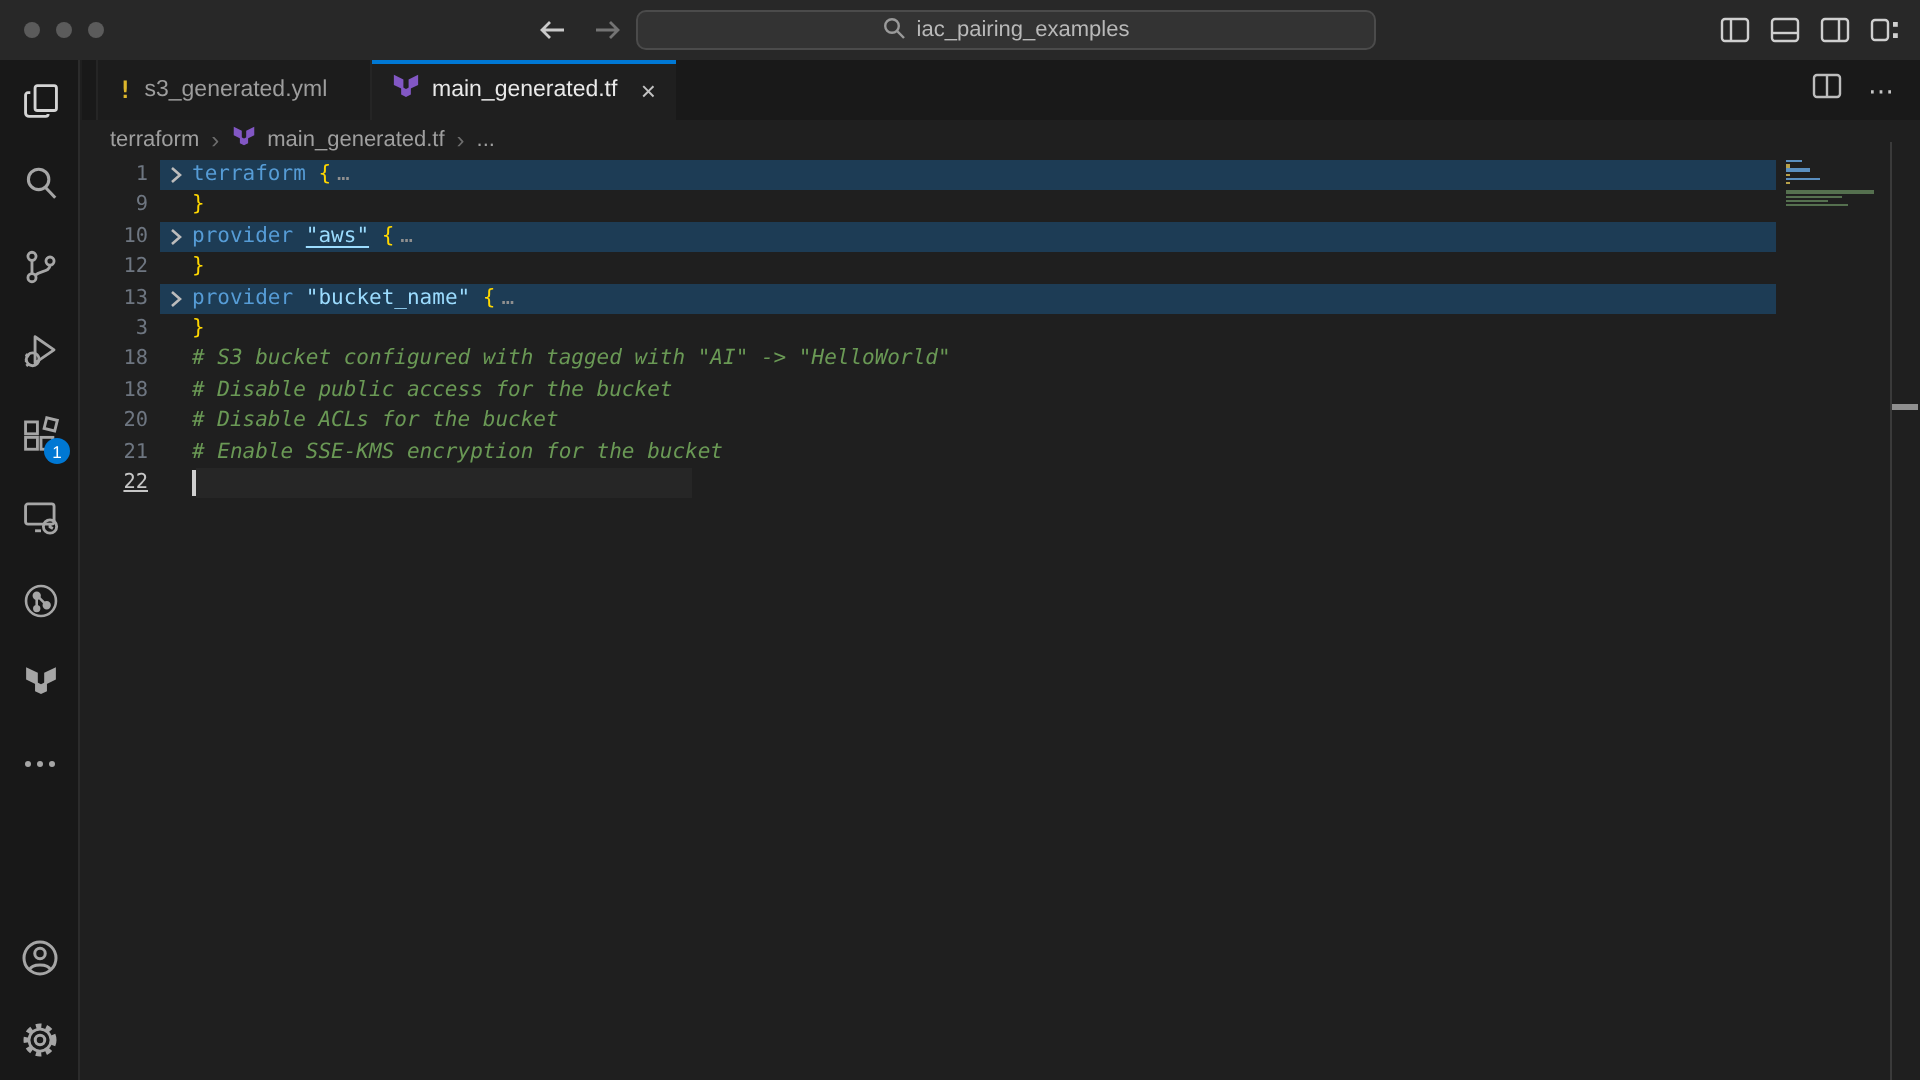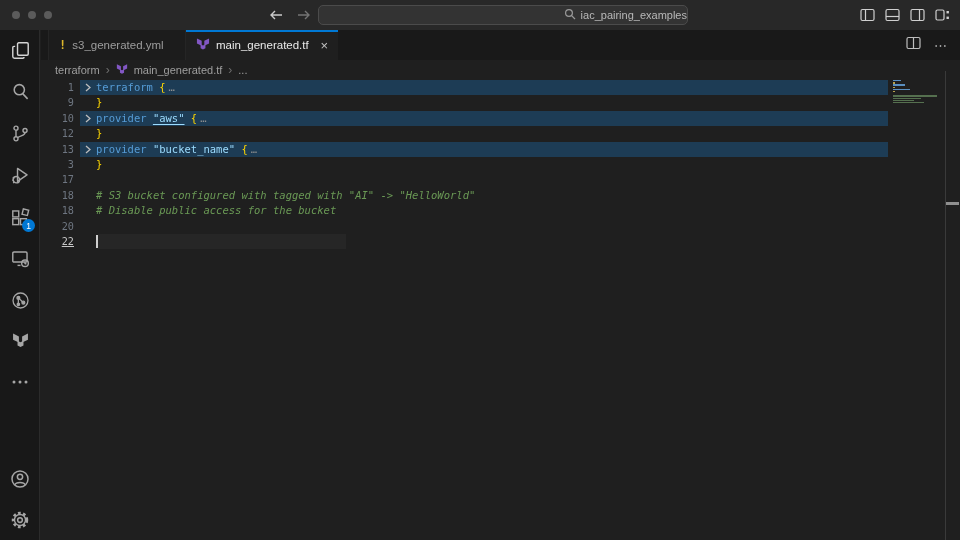--- a/index.html
+++ b/index.html
@@ -11,21 +11,21 @@
   }
   
   .titlebar { position:absolute; left:0; top:0; width:960px; height:30px; background:#282828; }
   .traffic { position:absolute; left:12px; top:11px; display:flex; gap:8px; }
   .traffic span { width:8px; height:8px; border-radius:50%; background:#5b5b5b; display:block; }
   .nav-arrows { position:absolute; left:268px; top:4px; display:flex; gap:12px; align-items:center; height:22px; }
   .nav-arrows svg { display:block; }
   .cmd-center {
     position:absolute; left:318px; top:5px; width:370px; height:20px;
     background:#333333; border:1px solid #4b4b4b; border-radius:5px;
-    display:flex; align-items:center; justify-content:flex-end; gap:5px;
+    display:flex; align-items:center; justify-content:center; gap:5px;
     color:#b9b9b9; font-size:11px;
   }
   .tb-icons { position:absolute; right:10px; top:8px; display:flex; gap:10px; align-items:center; }
   .tb-icons svg { display:block; }
   
   .activitybar { position:absolute; left:0; top:30px; width:40px; height:510px; background:#181818; border-right:1px solid #2b2b2b; }
   .ab-item { position:absolute; left:0; width:40px; height:34px; display:flex; align-items:center; justify-content:center; }
   .ab-badge { position:absolute; right:5px; bottom:2px; min-width:13px; height:13px; border-radius:50%;
     background:#0078d4; color:#fff; font-size:8.5px; display:flex; align-items:center; justify-content:center; }
   
@@ -310,44 +310,45 @@
         </div>
       </div>
       <div class="row">
         <div class="ln">3</div>
         <div class="band">
           <div class="chev"></div>
           <div class="code"><span class="tk-brace">}</span></div>
         </div>
       </div>
       <div class="row">
-        <div class="ln">17</div>
-        <div class="band">
-          <div class="chev"></div>
-          <div class="code"></div>
-        </div>
-      </div>
-      <div class="row">
         <div class="ln">18</div>
         <div class="band">
           <div class="chev"></div>
           <div class="code"><span class="tk-comment"># S3 bucket configured with tagged with "AI" -&gt; "HelloWorld"</span></div>
         </div>
       </div>
       <div class="row">
         <div class="ln">18</div>
         <div class="band">
           <div class="chev"></div>
           <div class="code"><span class="tk-comment"># Disable public access for the bucket</span></div>
         </div>
       </div>
       <div class="row">
         <div class="ln">20</div>
         <div class="band">
           <div class="chev"></div>
+          <div class="code"><span class="tk-comment"># Disable ACLs for the bucket</span></div>
+        </div>
+      </div>
+      <div class="row">
+        <div class="ln">21</div>
+        <div class="band">
+          <div class="chev"></div>
+          <div class="code"><span class="tk-comment"># Enable SSE-KMS encryption for the bucket</span></div>
         </div>
       </div>
       <div class="row">
         <div class="ln active">22</div>
         <div class="band">
           <div class="chev"></div>
           <div class="code"><span class="cursor"></span><span class="ghost"></span></div>
         </div>
       </div>
     </div>

